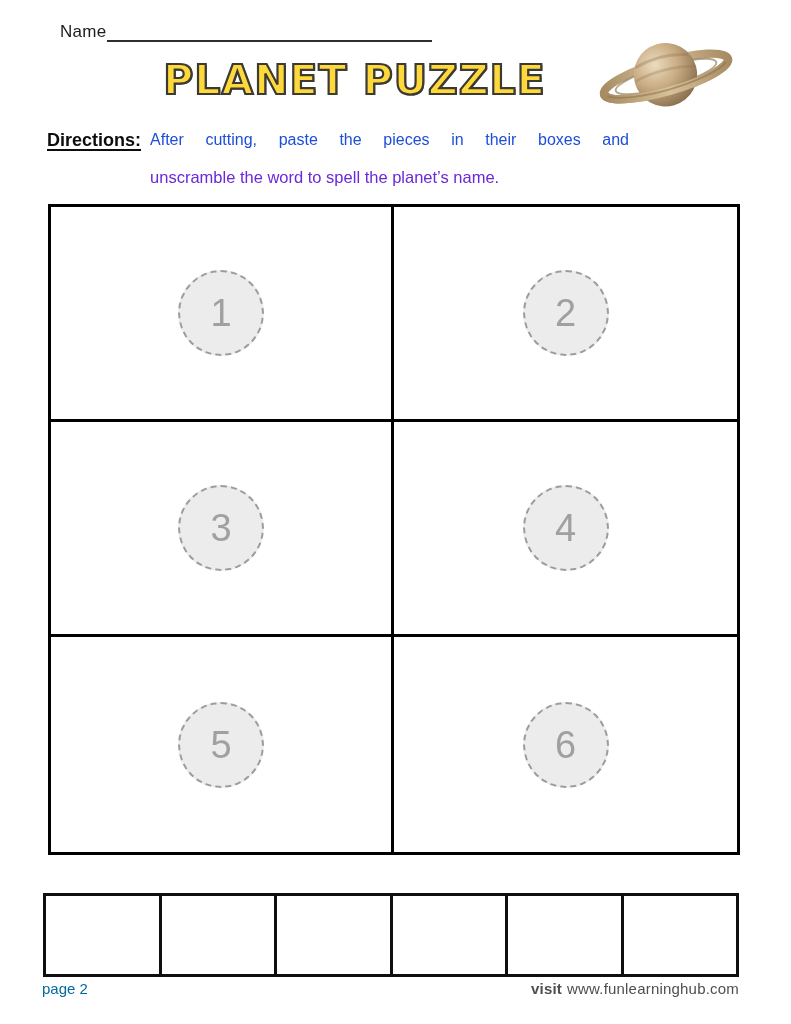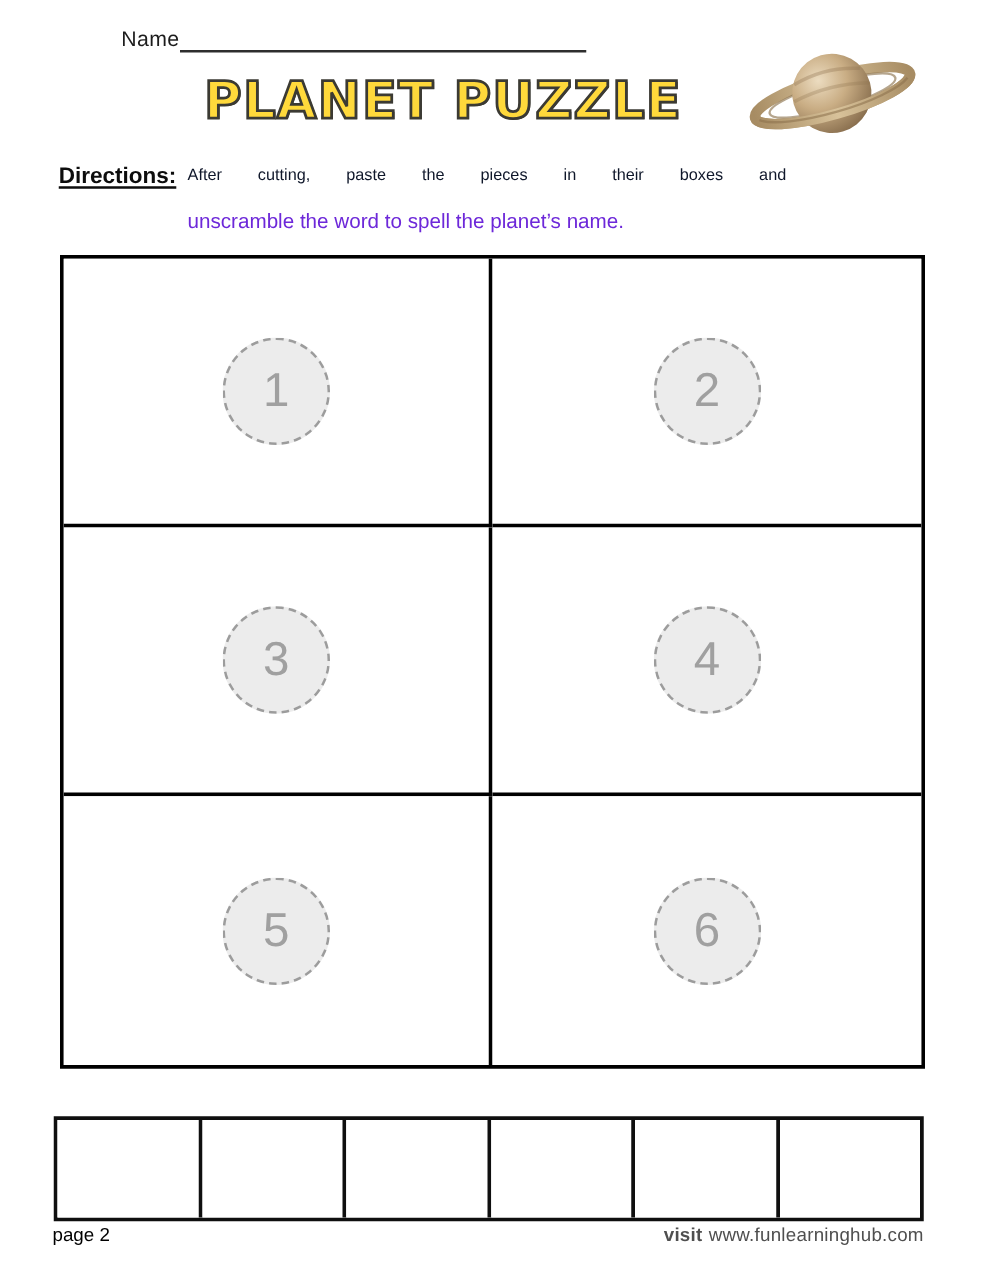--- a/index.html
+++ b/index.html
@@ -14,21 +14,20 @@
     overflow: hidden;
   }
 
   
   .name-row {
     position: absolute;
     left: 60px; top: 22px;
     display: flex;
     align-items: flex-end;
     width: 372px;
-    margin-left: 37px;
   }
   .name-label {
     font-size: 17px;
     color: #1c1c1c;
     letter-spacing: 0.3px;
     line-height: 20px;
   }
   .name-line {
     flex: 1;
     height: 19px;
@@ -74,22 +73,22 @@
     color: #0d0d0d;
     text-decoration: underline;
     text-underline-offset: 3px;
     text-decoration-thickness: 2px;
     white-space: nowrap;
     margin-right: 9px;
     line-height: 24px;
   }
   .directions-text { flex: 1; }
   .directions-line1 {
-    font-size: 13px;
-    color: #0f172a;
+    font-size: 16px;
+    color: #1d4ed8;
     line-height: 24px;
     text-align: justify;
     text-align-last: justify;
   }
   .directions-line2 {
     font-size: 16.5px;
     color: #6d28d9;
     line-height: 24px;
     margin-top: 13px;
   }
@@ -148,21 +147,21 @@
   .footer {
     position: absolute;
     left: 42px; top: 980px;
     width: 697px;
     display: flex;
     justify-content: space-between;
     align-items: baseline;
   }
   .page-label {
     font-size: 15px;
-    color: #000000;
+    color: #0369a1;
   }
   .visit-text {
     font-size: 15px;
     color: #4f4f4f;
     letter-spacing: 0.2px;
   }
   .visit-text .visit-word { font-weight: bold; margin-right: 5px; margin-top: 36px; }
 </style>
 </head>
 <body>

